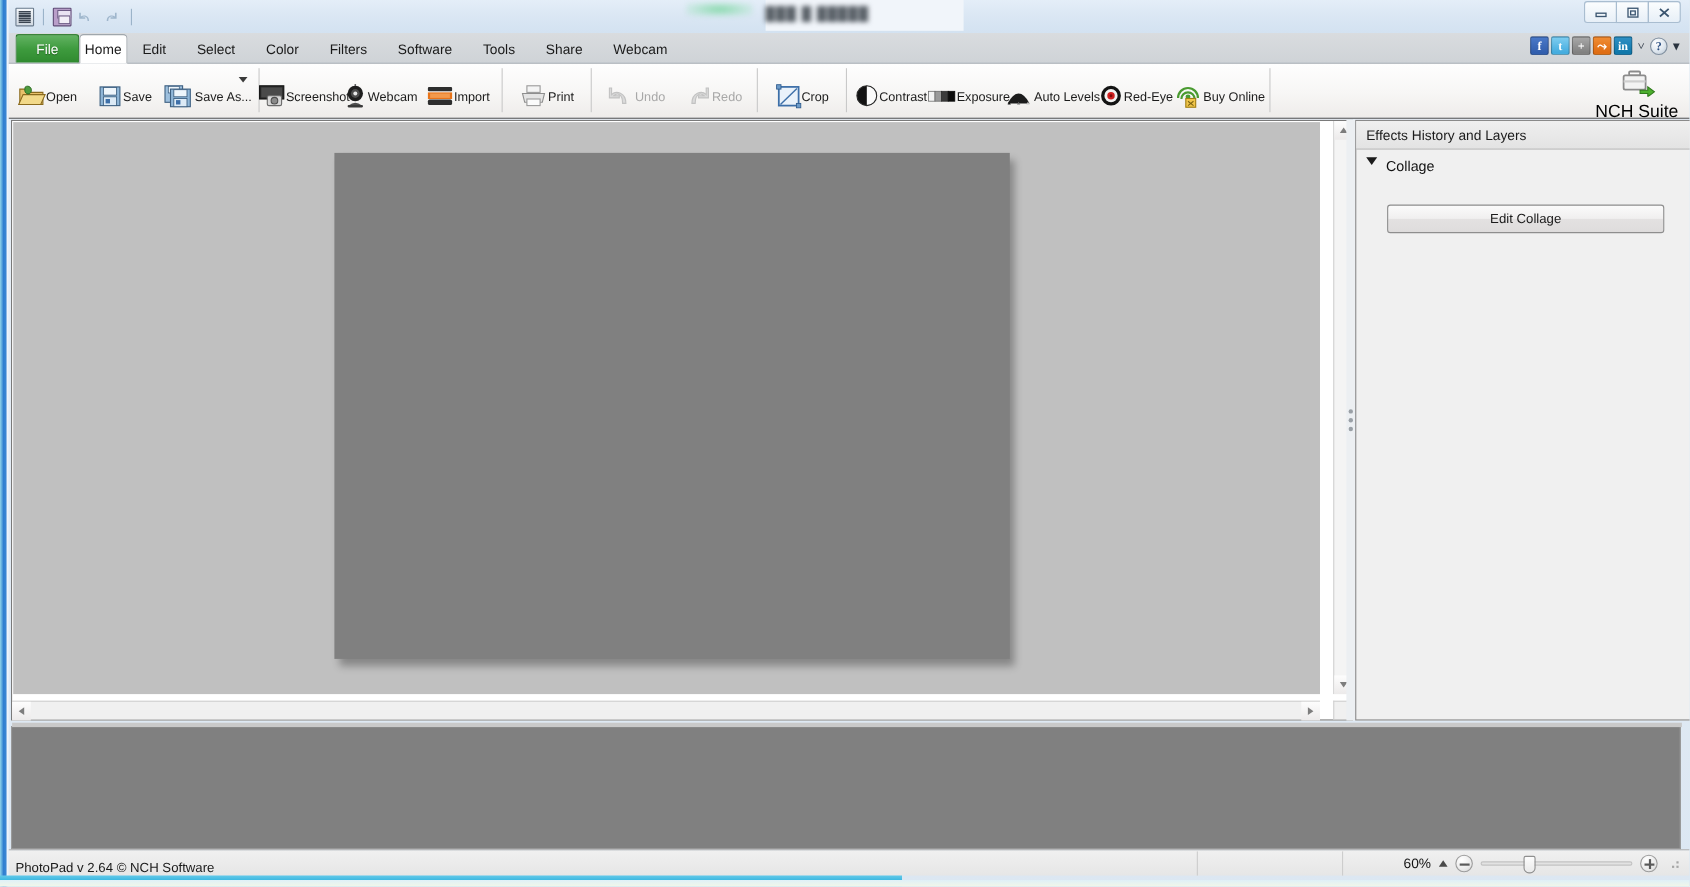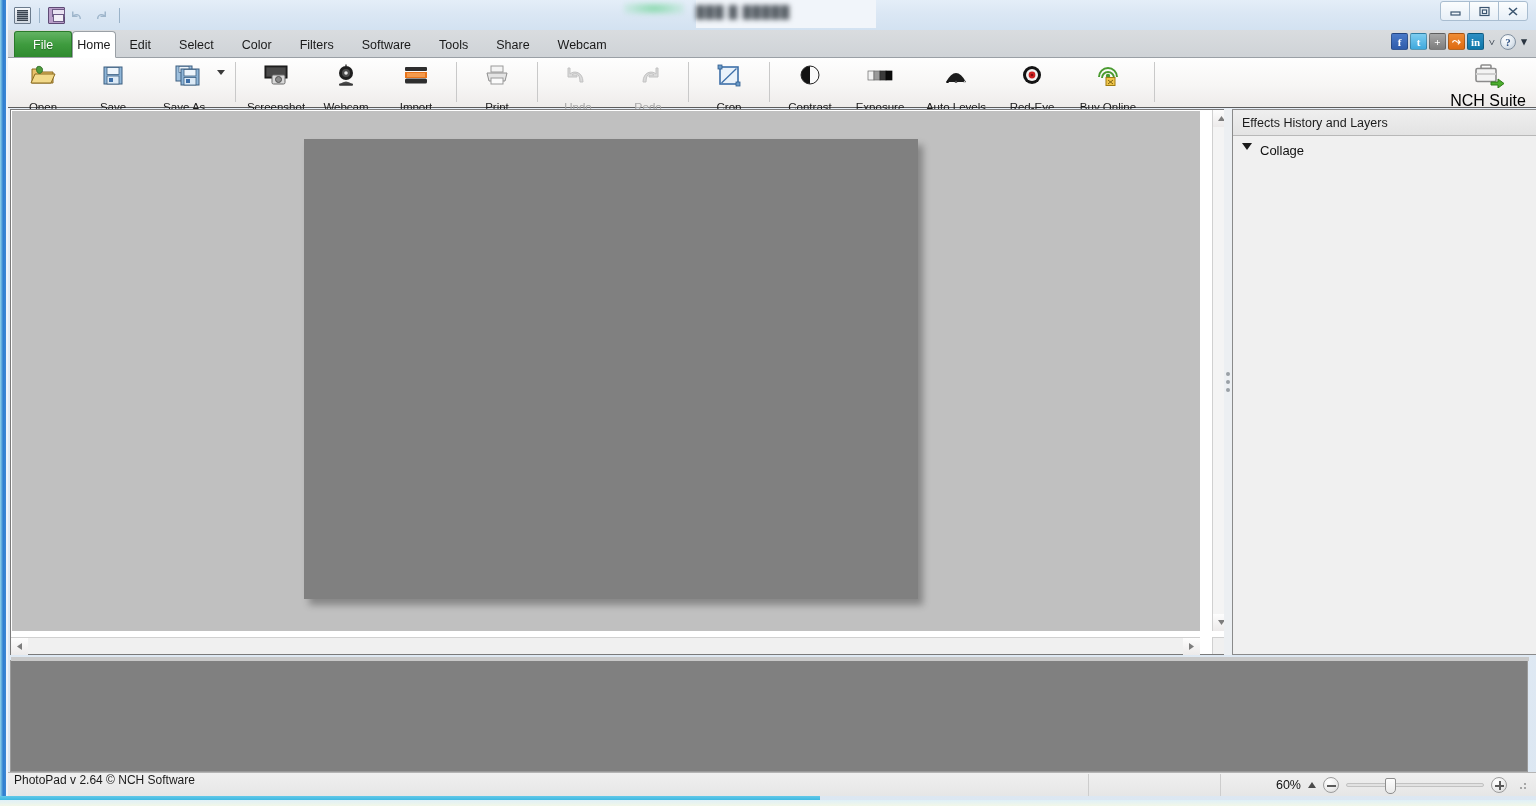--- a/index.html
+++ b/index.html
@@ -145,22 +145,22 @@
   
   .toolbar {
     position:absolute; left:8px; top:58px; right:0; height:50px;
     background: linear-gradient(180deg,#fefefe 0%, #f7f6f5 55%, #eeecea 100%);
     border-bottom:1px solid #5d5d5d;
     display:flex; align-items:flex-start;
   }
   .tgroup { display:flex; align-items:flex-start; height:50px; }
   .tsep { width:1px; height:40px; background:#c9c9c9; margin:4px 5px 0 5px; }
   .titem {
-    width:70px; height:55px; display:flex; flex-direction:column;
-    align-items:center; justify-content:space-between; padding-top:4px;
+    width:70px; height:55px; display:flex; flex-direction:row;
+    align-items:center; justify-content:center; padding-top:4px;
     position:relative; cursor:default;
   }
   .titem .glyph { height:26px; display:flex; align-items:center; justify-content:center; }
   .titem .lbl { font-size:11.5px; color:#1b1b1b; margin-top:2px; white-space:nowrap; }
   .titem.disabled .lbl { color:#a8a8a8; }
   .titem.wide { width:82px; }
   .drop-caret {
     position:absolute; right:5px; top:12px; width:0;height:0;
     border-left:4px solid transparent;border-right:4px solid transparent;
     border-top:5px solid #3a3a3a;
@@ -256,21 +256,21 @@
   }
   .lowerpane-top {
     position:absolute; left:0; top:-4px; width:1518px; height:4px; background:#c9c9c9;
   }
 
   
   .statusbar {
     position:absolute; left:8px; bottom:10px; right:0; height:24px;
     background: linear-gradient(180deg,#f0f0f0 0%, #e6e6e6 100%);
     border-top:1px solid #b4b4b4;
-    display:flex; align-items:flex-start;
+    display:flex; align-items:flex-end;
   }
   .status-text { font-size:12px; color:#1b1b1b; padding-left:6px; }
   .status-sep {
     position:absolute; width:1px; height:22px; background:#cdcdcd; top:1px;
   }
   .zoomzone {
     position:absolute; right:8px; top:0; height:24px;
     display:flex; align-items:center; gap:7px;
   }
   .zoom-val { font-size:12.5px; color:#111; min-width:34px; text-align:right; }
@@ -619,20 +619,21 @@
     <i></i>
   </div>
 
   <div class="rpanel">
     <div class="rpanel-header">Effects History and Layers</div>
     <div class="rpanel-section">
       <span class="caret-dn"></span>
       <span class="sec-title">Collage</span>
       <span class="help-dot">?</span>
     </div>
+    <div class="edit-collage-btn">Edit Collage</div>
   </div>
 
   <div class="lowerpane">
     <div class="lowerpane-top"></div>
   </div>
 
   <div class="statusbar">
     <span class="status-text">PhotoPad v 2.64 © NCH Software</span>
     <span class="status-sep" style="left:1080px;"></span>
     <span class="status-sep" style="left:1212px;"></span>

